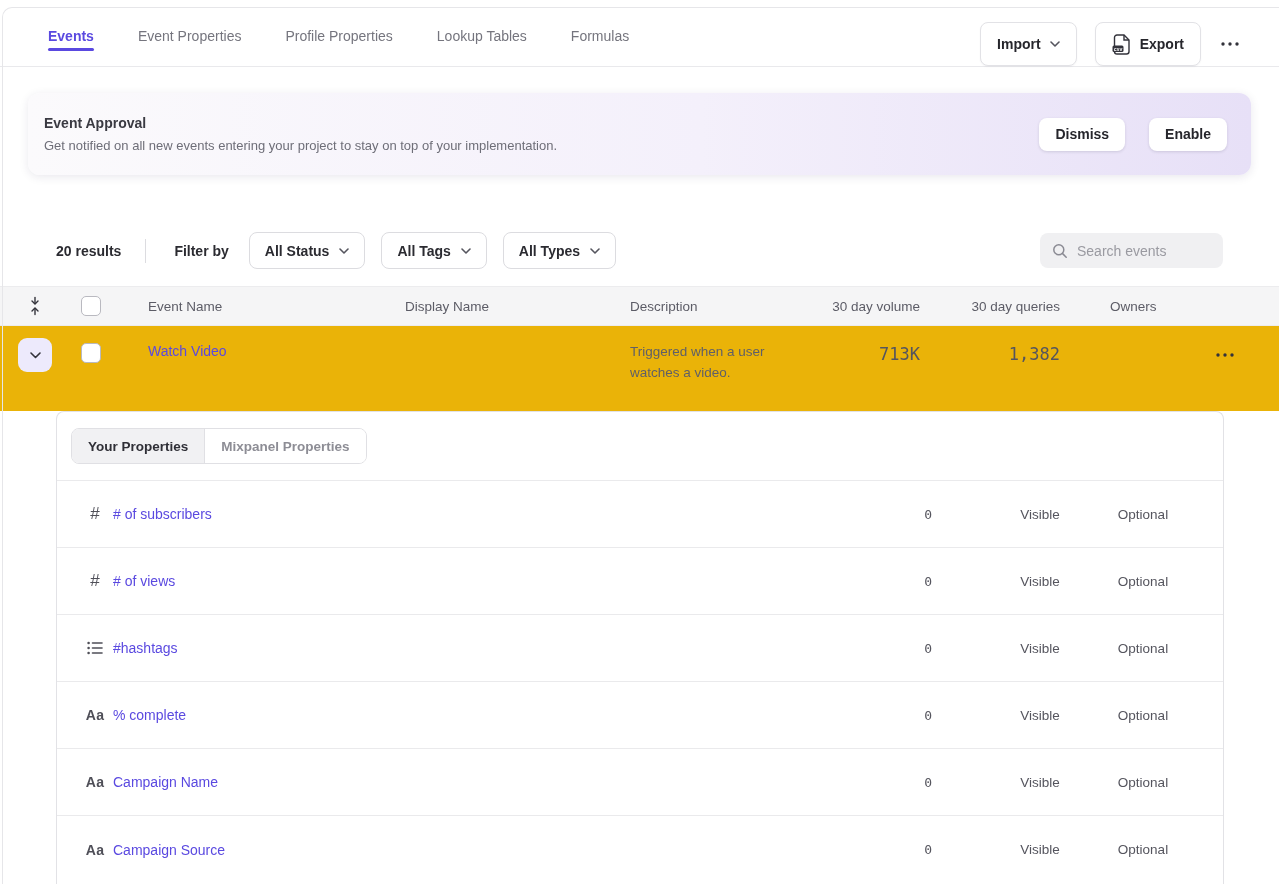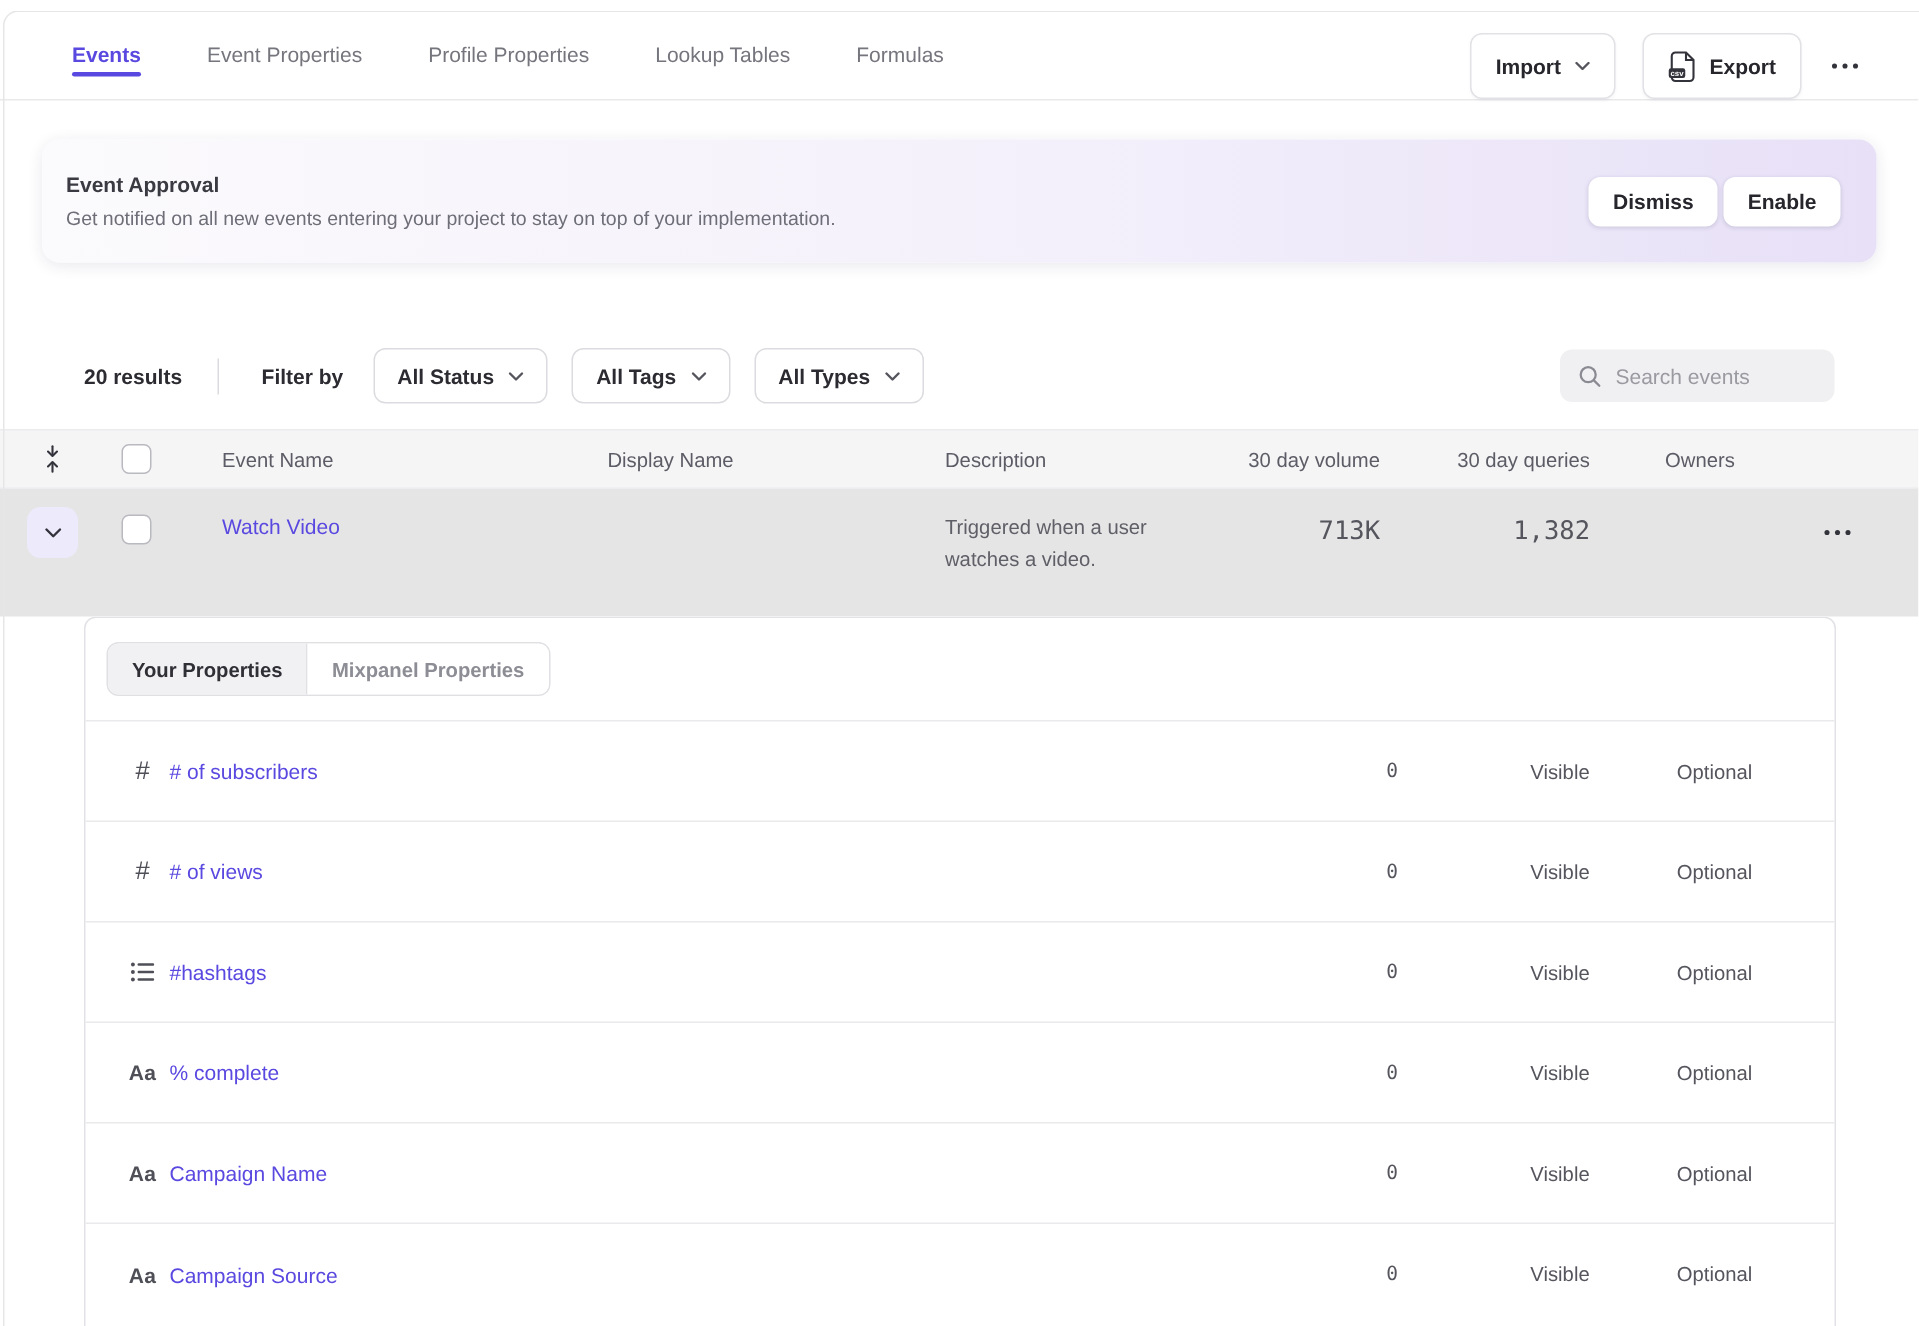--- a/index.html
+++ b/index.html
@@ -29,21 +29,21 @@
   .chev { color:#55555e; display:inline-flex; }
 
   
   .banner { margin:26px 28px 0 28px; height:82px; border-radius:12px;
     background:linear-gradient(90deg,#fbfafc 0%,#f4f0fb 55%,#e7e0f7 100%);
     box-shadow:0 2px 10px rgba(40,30,80,0.10);
     display:flex; align-items:center; padding:0 24px 0 16px; }
   .banner-text { display:flex; flex-direction:column; gap:7px; }
   .banner-title { font-size:14px; font-weight:bold; color:#3a3a42; }
   .banner-desc { font-size:13px; color:#6e6e78; }
-  .banner-actions { margin-left:auto; display:flex; gap:4px; }
+  .banner-actions { margin-left:auto; display:flex; gap:24px; }
   .btn-soft { background:#fff; border:none; border-radius:8px; height:33px; padding:0 16px;
     font-size:14px; font-weight:bold; color:#26262c; cursor:pointer;
     box-shadow:0 1px 3px rgba(30,25,60,0.14); font-family:inherit; }
 
   
   .filter-row { margin-top:57px; padding:0 56px 0 56px; height:37px;
     display:flex; align-items:center; }
   .results-count { font-size:14px; font-weight:bold; color:#2b2b31; margin-right:24px; }
   .vdivider { width:1px; height:24px; background:#dcdce0; margin-right:28px; }
   .filter-by { font-size:14px; font-weight:bold; color:#2b2b31; margin-right:20px; }
@@ -67,21 +67,21 @@
   .col-desc   { width:190px; padding-right:14px; }
   .col-vol    { width:100px; text-align:right; }
   .col-query  { width:140px; text-align:right; }
   .col-owners { width:120px; padding-left:50px; }
   .col-actions{ flex:1; text-align:right; padding-right:43px; }
 
   .checkbox { width:20px; height:20px; border:1px solid #b9b9c0; border-radius:5px;
     background:#fff; cursor:pointer; display:inline-block; }
 
   .event-row { display:flex; align-items:flex-start; padding-top:15px; height:85px;
-    background:#e5e5e5; font-size:14px; }
+    background:#eab308; font-size:14px; }
   .expand-btn { width:34px; height:34px; margin-left:18px; margin-top:-3px; border:none;
     background:#edeafc; border-radius:9px; display:flex; align-items:center;
     justify-content:center; cursor:pointer; color:#33333b; }
   .event-row .col-check { margin-top:2px; }
   .event-row .col-name { padding-top:2px; }
   .link { color:#5a49e0; text-decoration:none; cursor:pointer; }
   .desc-text { font-size:13.5px; color:#5f5f68; line-height:21px; }
   .num { font-family:"DejaVu Sans Mono", monospace; font-size:17px; color:#55555e;
     padding-top:3px; }
   .more-btn { background:none; border:none; cursor:pointer; padding:4px 2px; }

